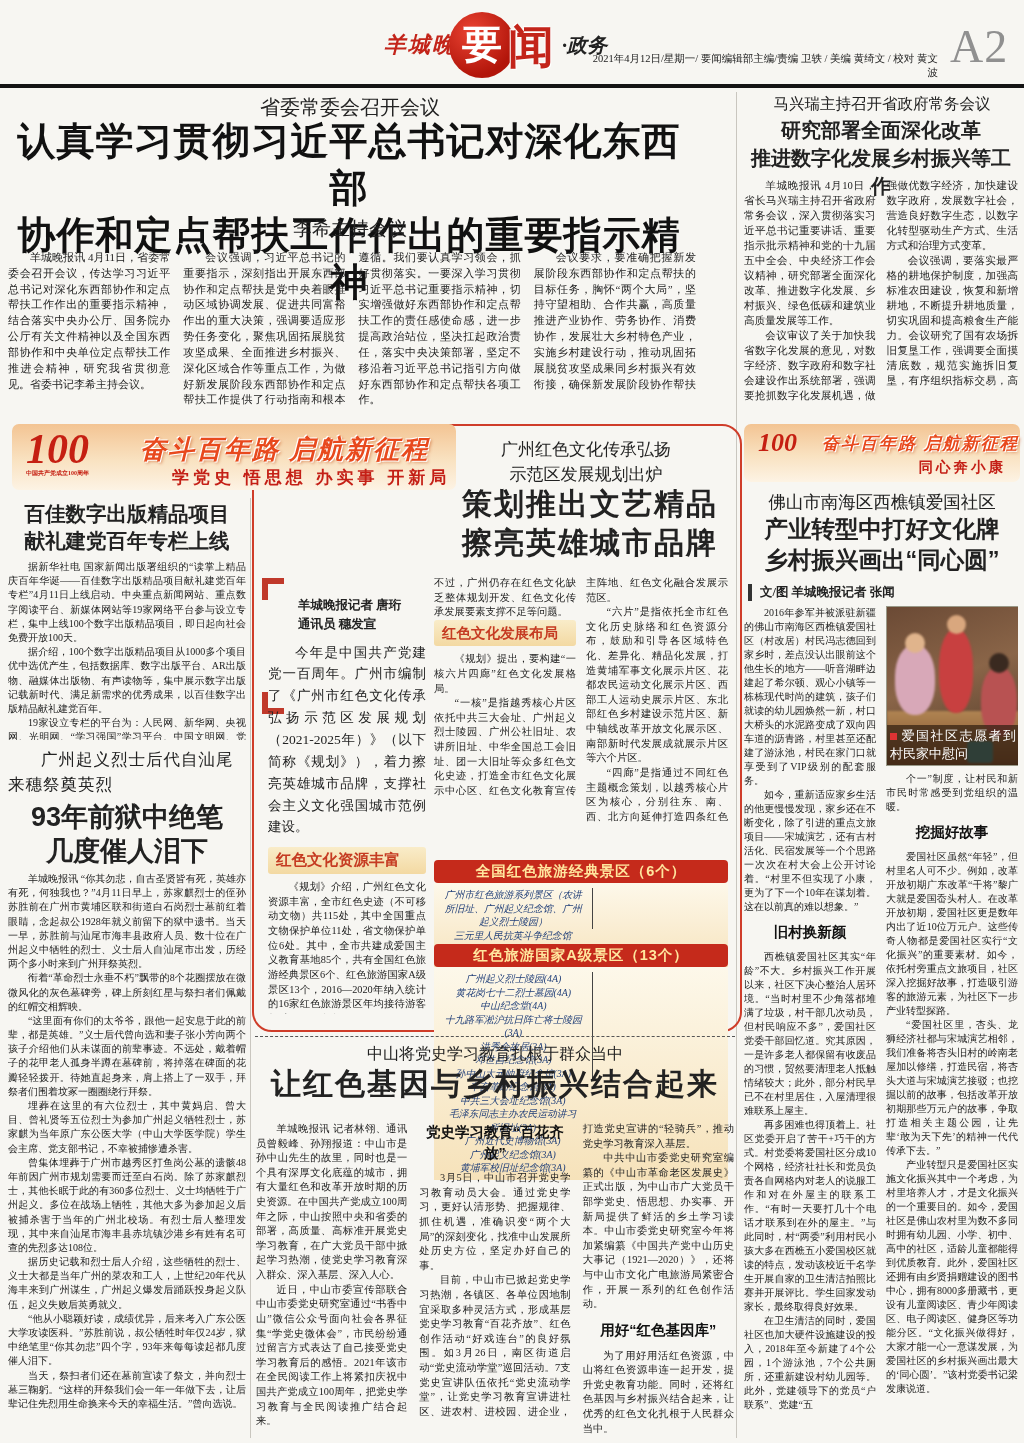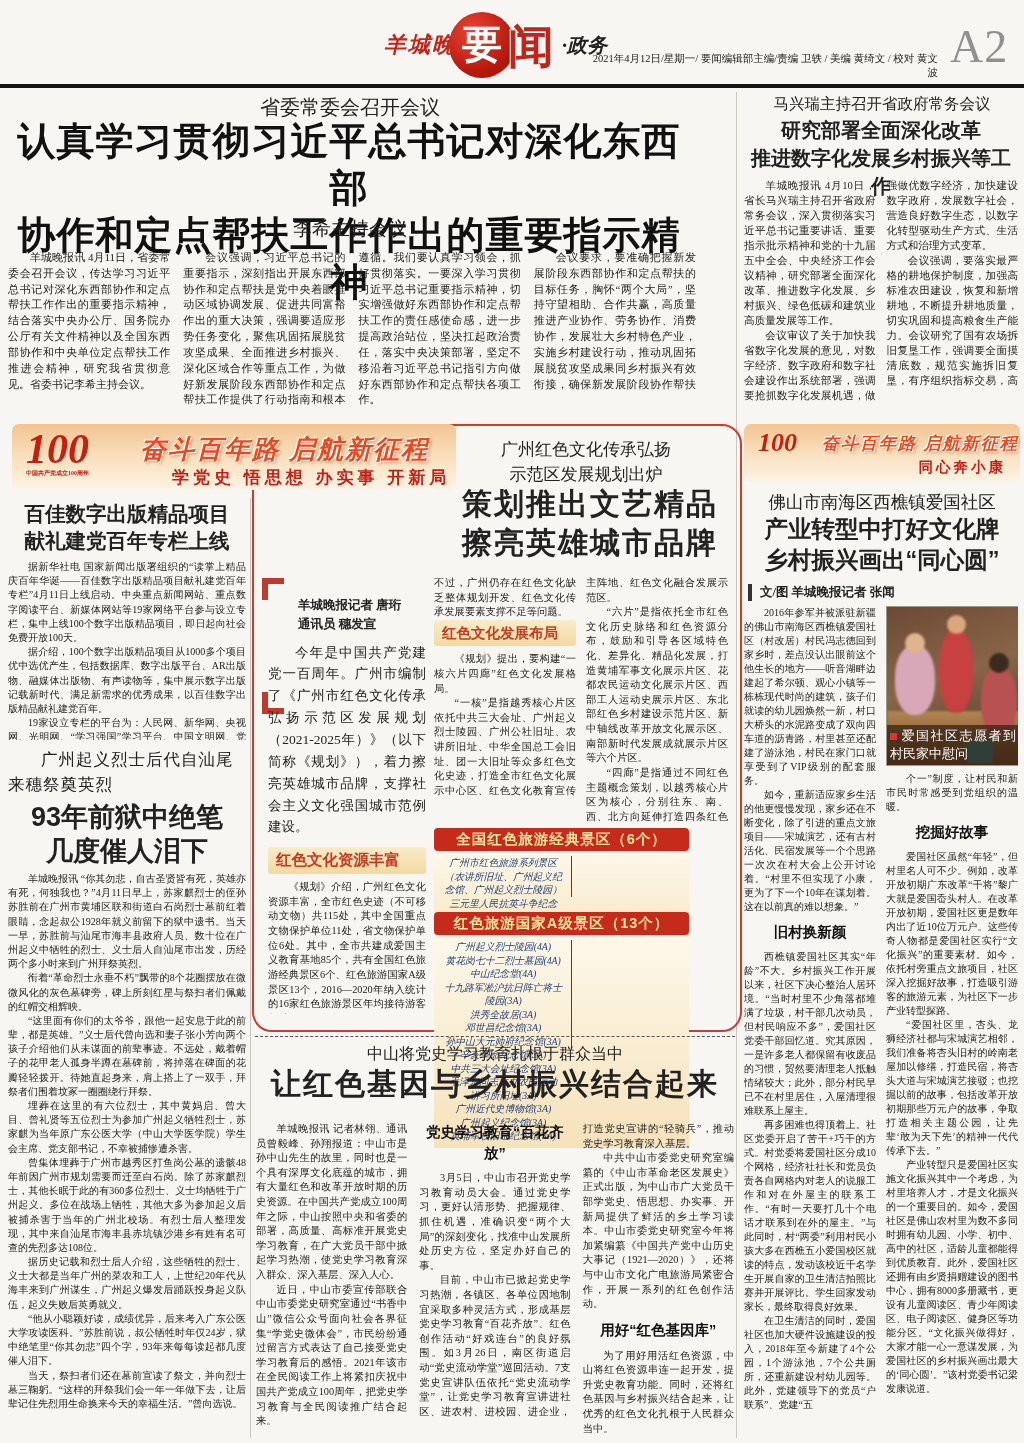--- a/index.html
+++ b/index.html
@@ -69,21 +69,21 @@
   .brk-b{left:8px;top:266px;border-left:6px solid #c0392b;border-bottom:6px solid #c0392b;}
   .gz-col1{left:14px;top:150px;width:158px;height:438px;overflow:hidden;}
   .gz-byline{padding-left:30px;font-size:12.5px;font-weight:bold;line-height:1.5;margin-top:20px;}
   .gz-byline p{text-indent:0;}
   .gz-lead{margin-top:8px;font-size:13.5px;line-height:1.62;}
   .secbar{margin:9px 0 6px 0;padding:3px 8px;background:linear-gradient(180deg,#f9ecc9,#f3d9a2);
           color:#c53b22;font-weight:900;font-size:15.5px;border-radius:3px;}
   .gz-col1 .bodytxt,.gz-colr{font-size:10.3px;line-height:1.42;}
   .gz-colr{left:180px;top:150px;width:294px;height:250px;columns:2;column-gap:10px;overflow:hidden;}
   .gz-colr .secbar{font-size:14.5px;margin-top:0;}
-  .redbox{left:180px;width:255px;}
+  .redbox{left:180px;width:294px;margin-top:32px;}
   .rb-title{background:#c52a1b;color:#ffe69e;font-weight:900;font-size:14.5px;text-align:center;
             padding:2px 0;border-radius:4px;letter-spacing:1px;}
   .rb-list{display:flex;background:linear-gradient(180deg,#fdf8ea,#f6e2ba);padding:5px 6px;flex-direction:column;}
   .rb-list>div{font-size:9.8px;line-height:1.38;color:#23417a;font-style:italic;}
   .rb-list>div p{text-indent:0;text-align:center;}
   .rb-l{width:52%;border-right:1px solid #444;padding-right:5px;}
   .rb-r{width:48%;padding-left:5px;}
   .box1{top:402px;}
   .box2{top:486px;}
   

